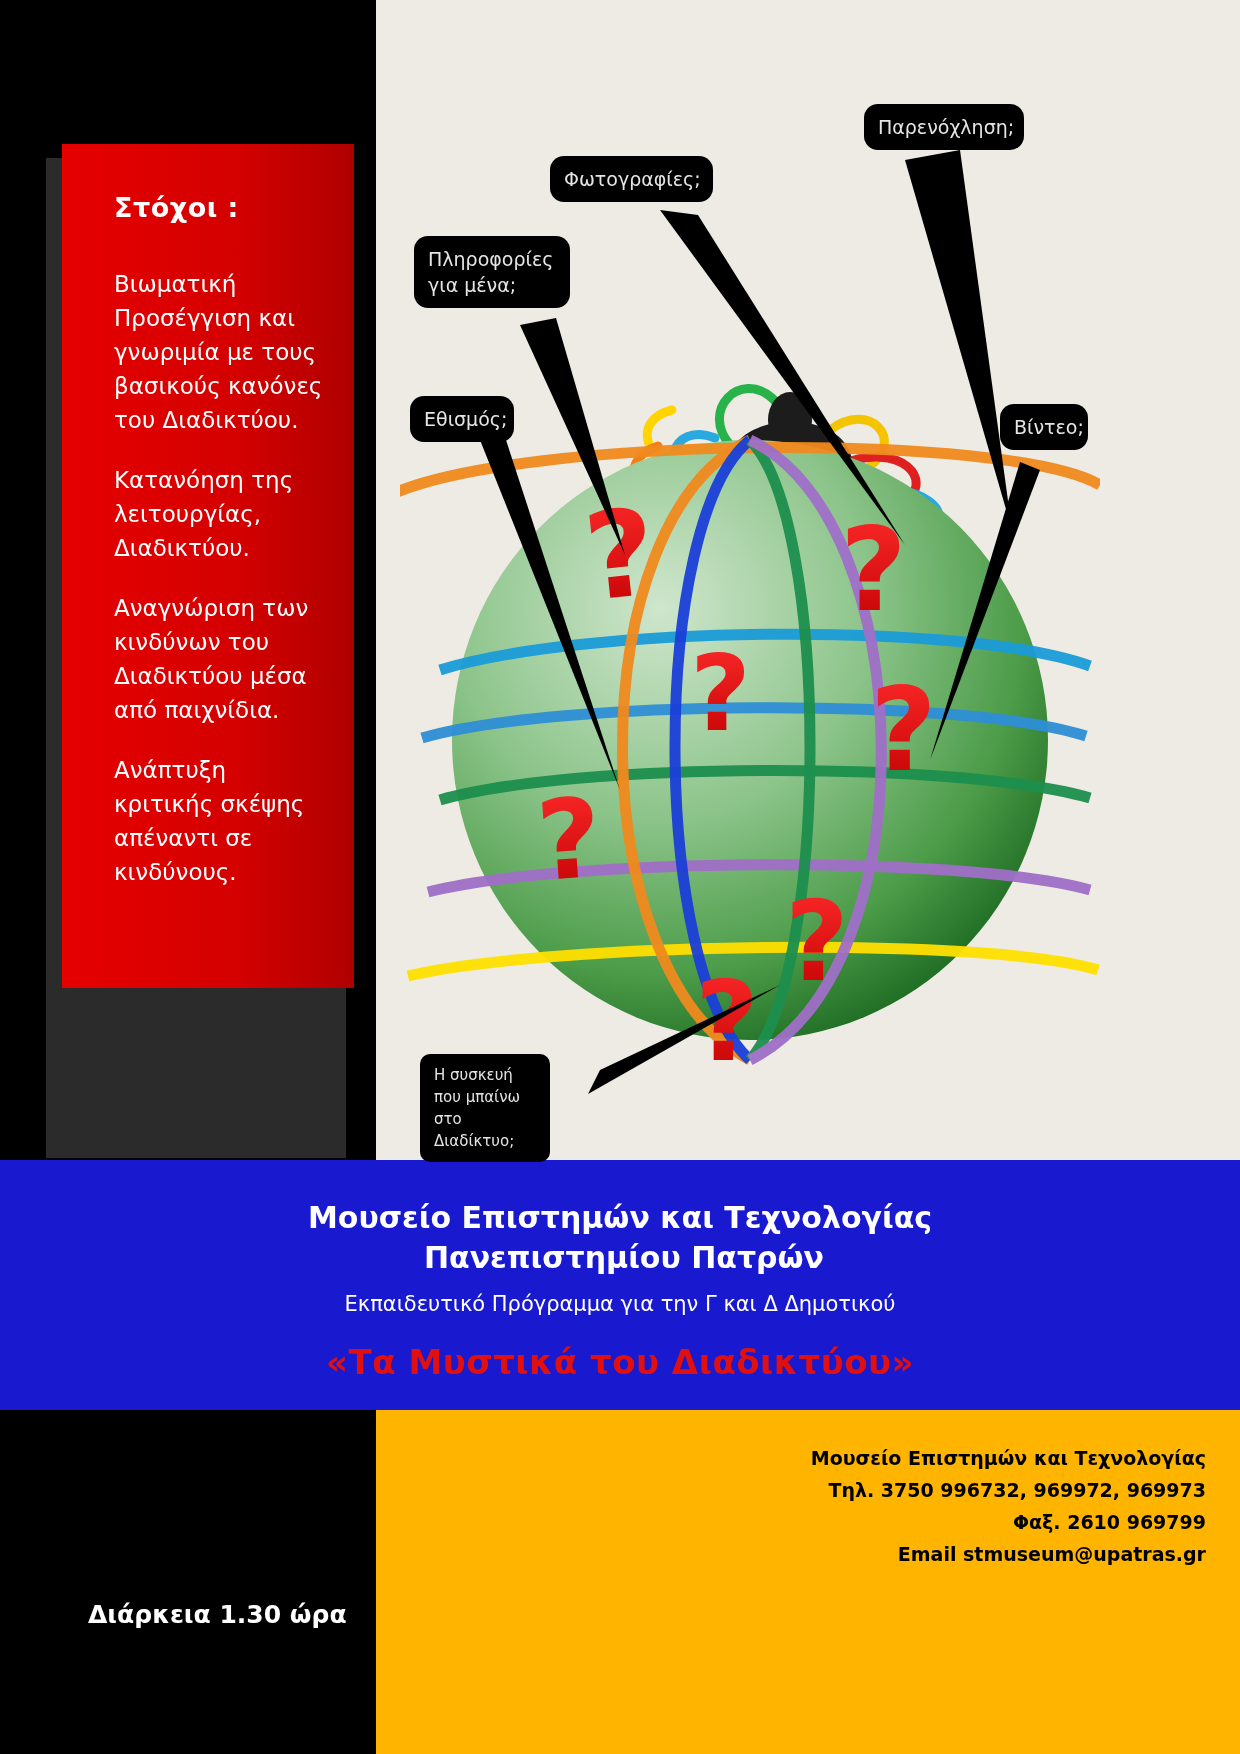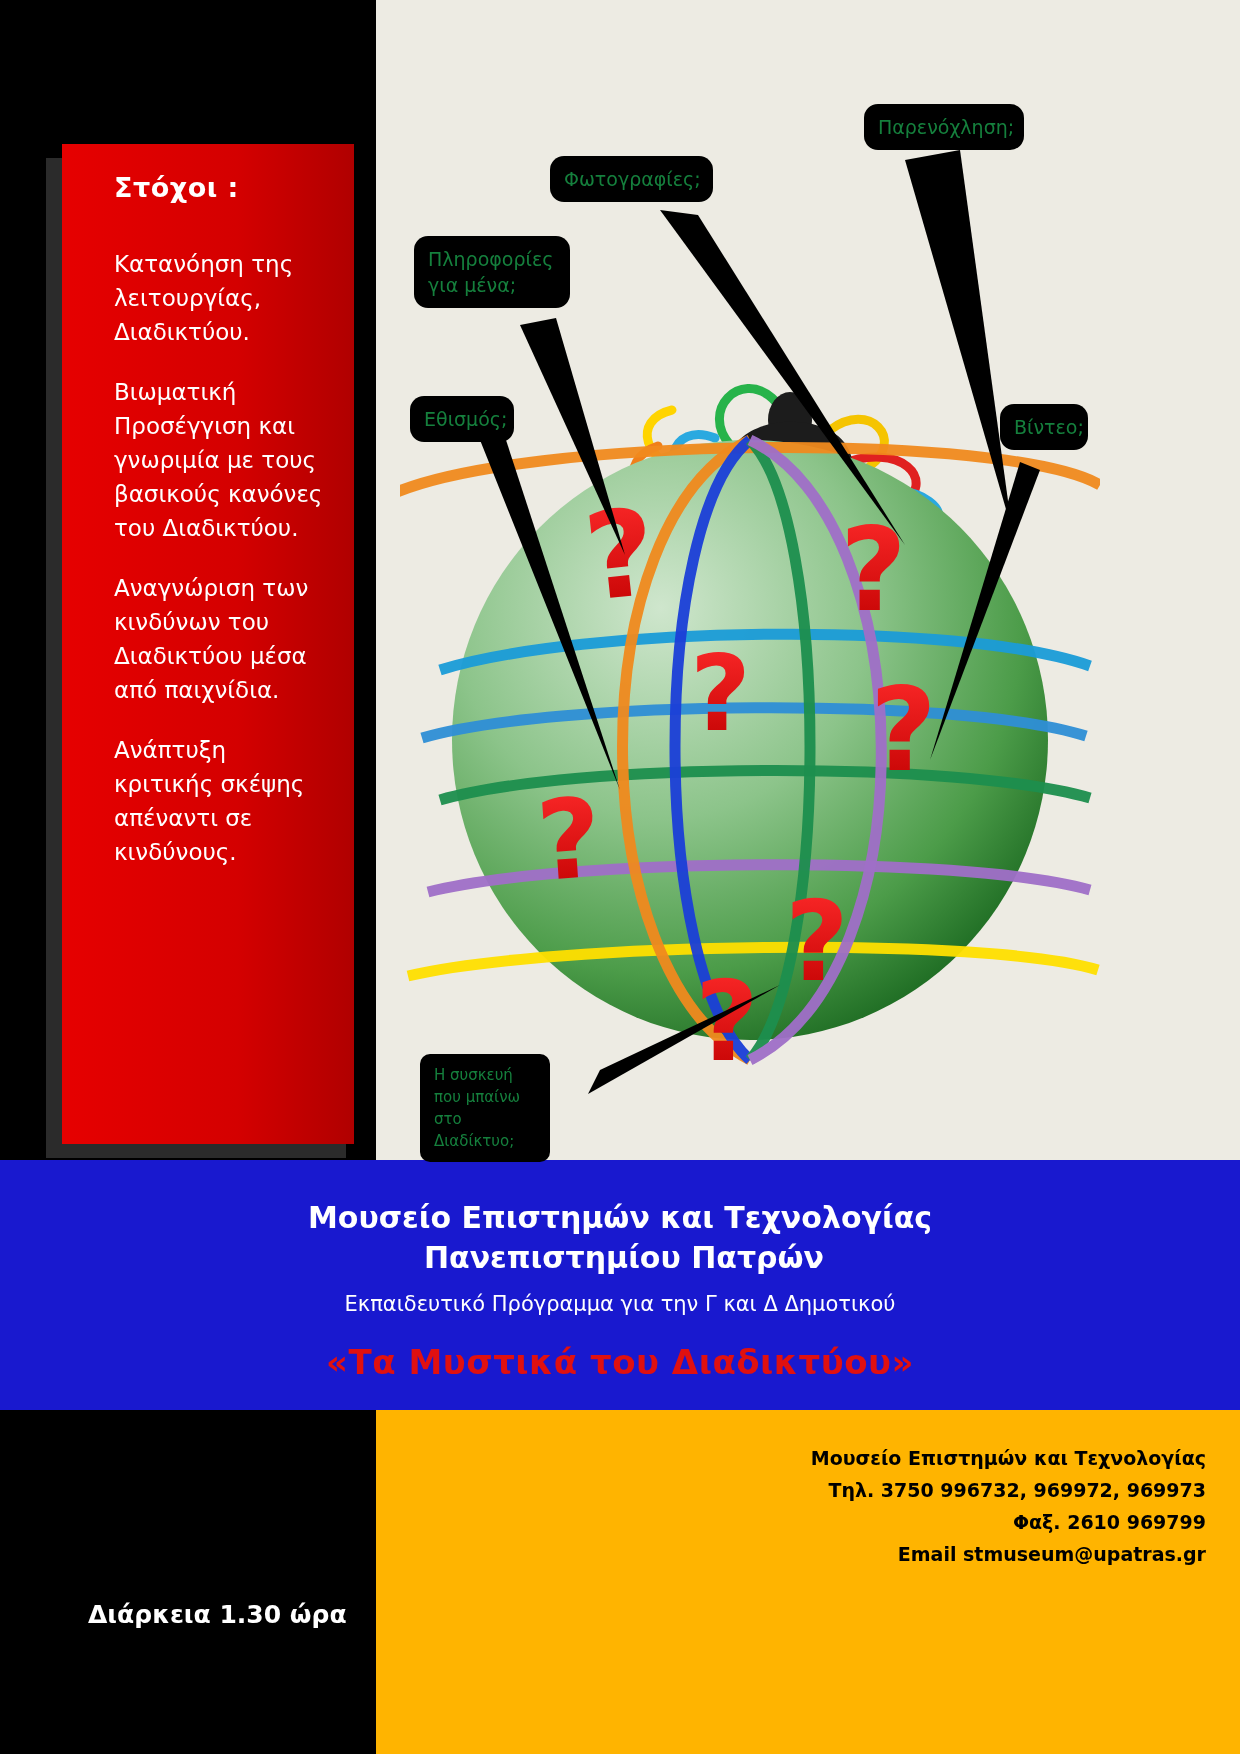--- a/index.html
+++ b/index.html
@@ -52,25 +52,25 @@
   
   .goals-shadow {
     position: absolute;
     left: 46px; top: 158px;
     width: 300px; height: 1000px;
     background: #2b2b2b;
   }
   .goals-panel {
     position: absolute;
     left: 62px; top: 144px;
-    width: 292px; height: 1000px;
+    width: 292px; height: 844px;
     background: #e00000;
     background: linear-gradient(90deg, #e60000 0%, #d40000 60%, #b00000 100%);
     box-sizing: border-box;
-    padding: 28px 30px 20px 52px;
+    padding: 48px 30px 20px 52px;
     color: #ffffff;
   }
   .goals-title {
     font-size: 27px;
     font-weight: bold;
     margin: 0 0 44px 0;
     letter-spacing: 0.5px;
   }
   .goals-item {
     font-size: 23px;
@@ -82,21 +82,21 @@
   .globe-wrap {
     position: absolute;
     left: 400px; top: 270px;
     width: 700px; height: 830px;
   }
 
   
   .callout {
     position: absolute;
     background: #000000;
-    color: #15803d;
+    color: #e5e5e5;
     border-radius: 14px;
     padding: 10px 14px;
     font-size: 19px;
     line-height: 26px;
     z-index: 40;
     box-sizing: border-box;
   }
   .callout.small {
     font-size: 15px;
     line-height: 22px;
@@ -270,22 +270,22 @@
     <span>Εθισμός;</span>
   </div>
 
   <div class="callout small" style="left:420px; top:1054px; width:130px;">
     <span>Η συσκευή που μπαίνω  στο Διαδίκτυο;</span>
   </div>
 
   <div class="goals-shadow"></div>
   <div class="goals-panel">
     <div class="goals-title">Στόχοι :</div>
+    <div class="goals-item">Βιωματική Προσέγγιση και γνωριμία με τους βασικούς κανόνες του Διαδικτύου.</div>
     <div class="goals-item">Κατανόηση της λειτουργίας, Διαδικτύου.</div>
-    <div class="goals-item">Βιωματική Προσέγγιση και γνωριμία με τους βασικούς κανόνες του Διαδικτύου.</div>
     <div class="goals-item">Αναγνώριση των  κινδύνων του Διαδικτύου μέσα από παιχνίδια.</div>
     <div class="goals-item">Ανάπτυξη κριτικής σκέψης απέναντι σε κινδύνους.</div>
   </div>
 
   <div class="bg-blue"></div>
   <div class="bg-black-bottom"></div>
   <div class="bg-yellow"></div>
 
   <div class="footer-blue">
     <div class="museum-line1">Μουσείο  Επιστημών και Τεχνολογίας</div>

